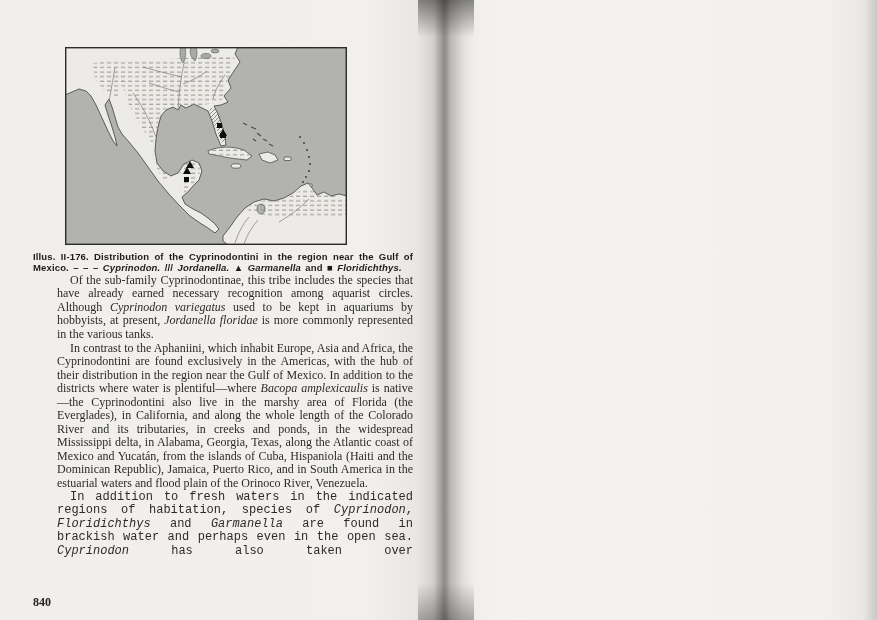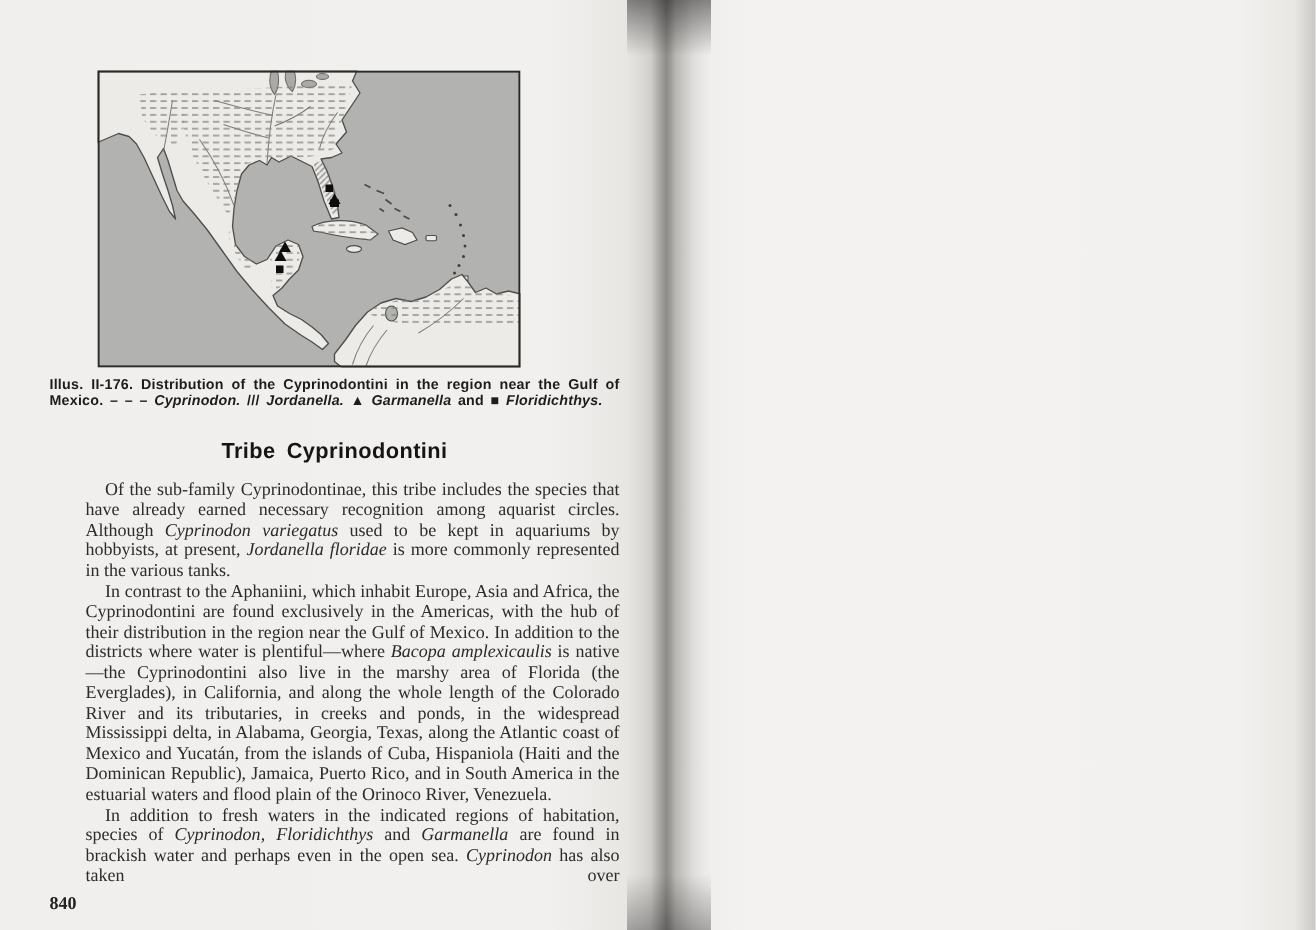--- a/index.html
+++ b/index.html
@@ -27,21 +27,21 @@
     text-align:justify;color:#1d1c1a;}
   .caption .it{font-style:italic;}
 
   .heading{margin:19px 0 11px 0;font-family:"Liberation Sans",sans-serif;
     font-weight:bold;font-size:14.5px;letter-spacing:.3px;word-spacing:3px;
     text-align:center;color:#161514;}
 
   .body{margin:0;font-size:12px;line-height:13.55px;text-align:justify;color:#2c2b29;}
   .body .it{font-style:italic;}
   .indent{text-indent:13px;margin-left:24px;}
-  .cont{text-align-last:justify;}
+  .cont{text-align-last:justify;font-family:Liberation Mono, monospace;}
 
   .pagenum{position:absolute;font-weight:bold;font-size:12px;color:#23221f;}
   .pagenum-left{left:33px;top:595px;}
 </style>
 </head>
 <body>
 
 <div class="spread">
 
   <section class="page page-left">
@@ -149,21 +149,20 @@
           <path d="M122,120 L126,127 L118,127 Z"></path>
           <rect x="119" y="130" width="5" height="5"></rect>
         </g>
 
         <rect x="0.7" y="0.7" width="280.6" height="196.6" fill="none" stroke="#2a2a28" stroke-width="1.4"></rect>
       </svg>
     </figure>
 
     <div class="left-col">
       <p class="caption"><span>Illus. II-176. Distribution of the Cyprinodontini in the region near the Gulf of Mexico. </span><span>– – – </span><span class="it">Cyprinodon.</span><span> /// </span><span class="it">Jordanella.</span><span> ▲ </span><span class="it">Garmanella</span><span> and ■ </span><span class="it">Floridichthys.</span></p>
-      <h2 class="heading">Tribe Cyprinodontini</h2>
       <p class="body indent"><span>Of the sub-family Cyprinodontinae, this tribe includes the species that have already earned necessary recognition among aquarist circles. Although </span><span class="it">Cyprinodon variegatus</span><span> used to be kept in aquariums by hobbyists, at present, </span><span class="it">Jordanella floridae</span><span> is more commonly represented in the various tanks.</span></p>
       <p class="body indent"><span>In contrast to the Aphaniini, which inhabit Europe, Asia and Africa, the Cyprinodontini are found exclusively in the Americas, with the hub of their distribution in the region near the Gulf of Mexico. In addition to the districts where water is plentiful—where </span><span class="it">Bacopa amplexicaulis</span><span> is native—the Cyprinodontini also live in the marshy area of Florida (the Everglades), in California, and along the whole length of the Colorado River and its tributaries, in creeks and ponds, in the widespread Mississippi delta, in Alabama, Georgia, Texas, along the Atlantic coast of Mexico and Yucatán, from the islands of Cuba, Hispaniola (Haiti and the Dominican Republic), Jamaica, Puerto Rico, and in South America in the estuarial waters and flood plain of the Orinoco River, Venezuela.</span></p>
       <p class="body indent cont"><span>In addition to fresh waters in the indicated regions of habitation, species of </span><span class="it">Cyprinodon</span><span>, </span><span class="it">Floridichthys</span><span> and </span><span class="it">Garmanella</span><span> are found in brackish water and perhaps even in the open sea. </span><span class="it">Cyprinodon</span><span> has also taken over</span></p>
     </div>
 
     <div class="pagenum pagenum-left">840</div>
   </section>
 
   <section class="page page-right">
     

